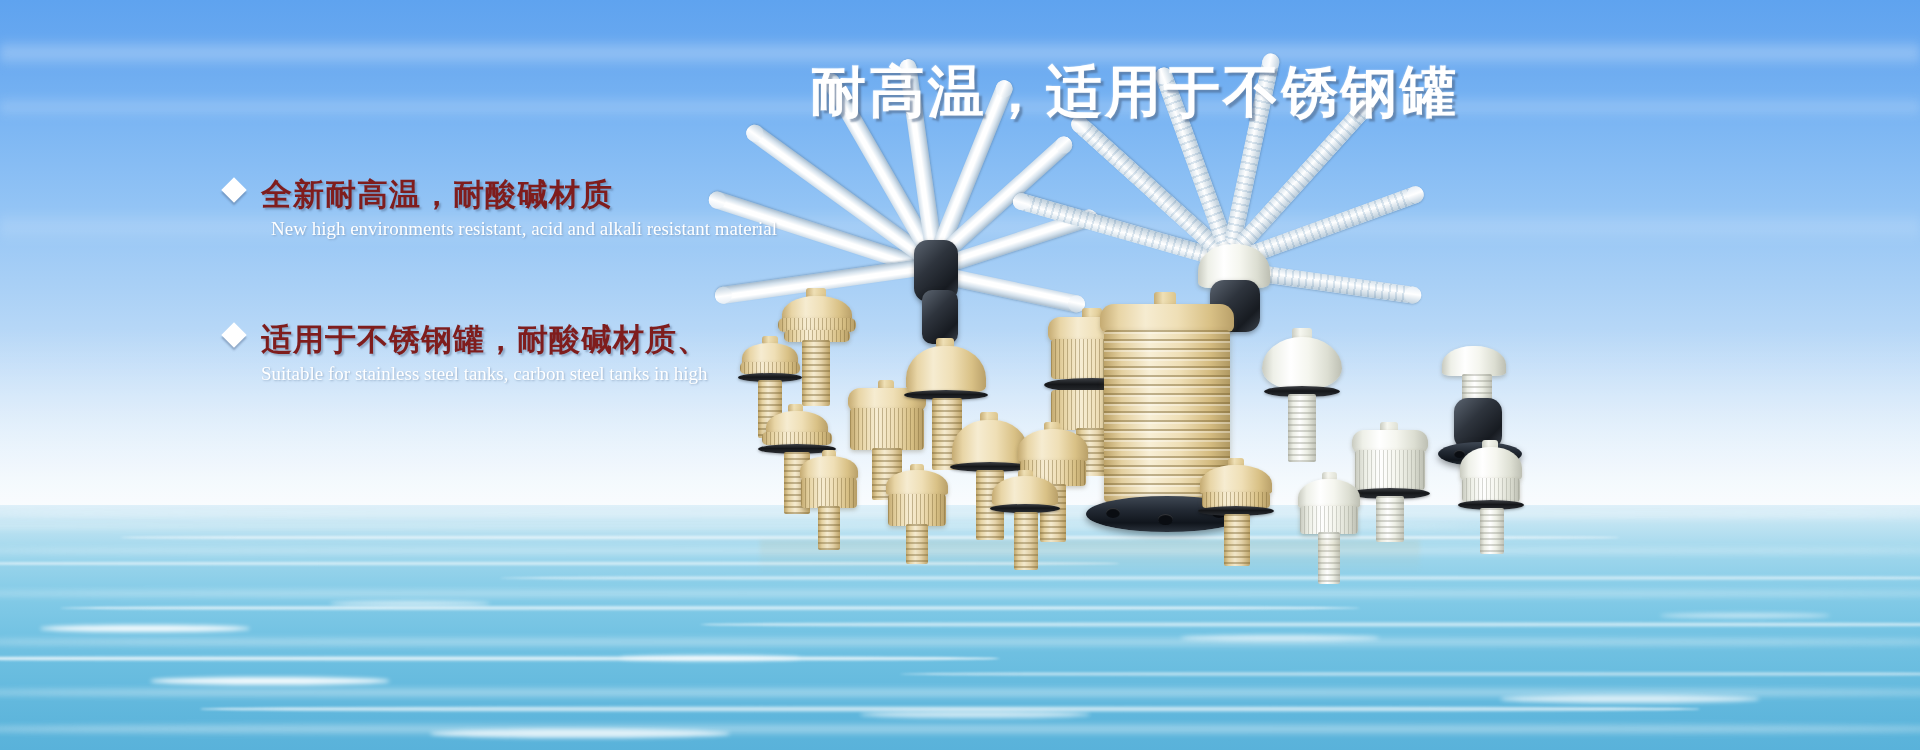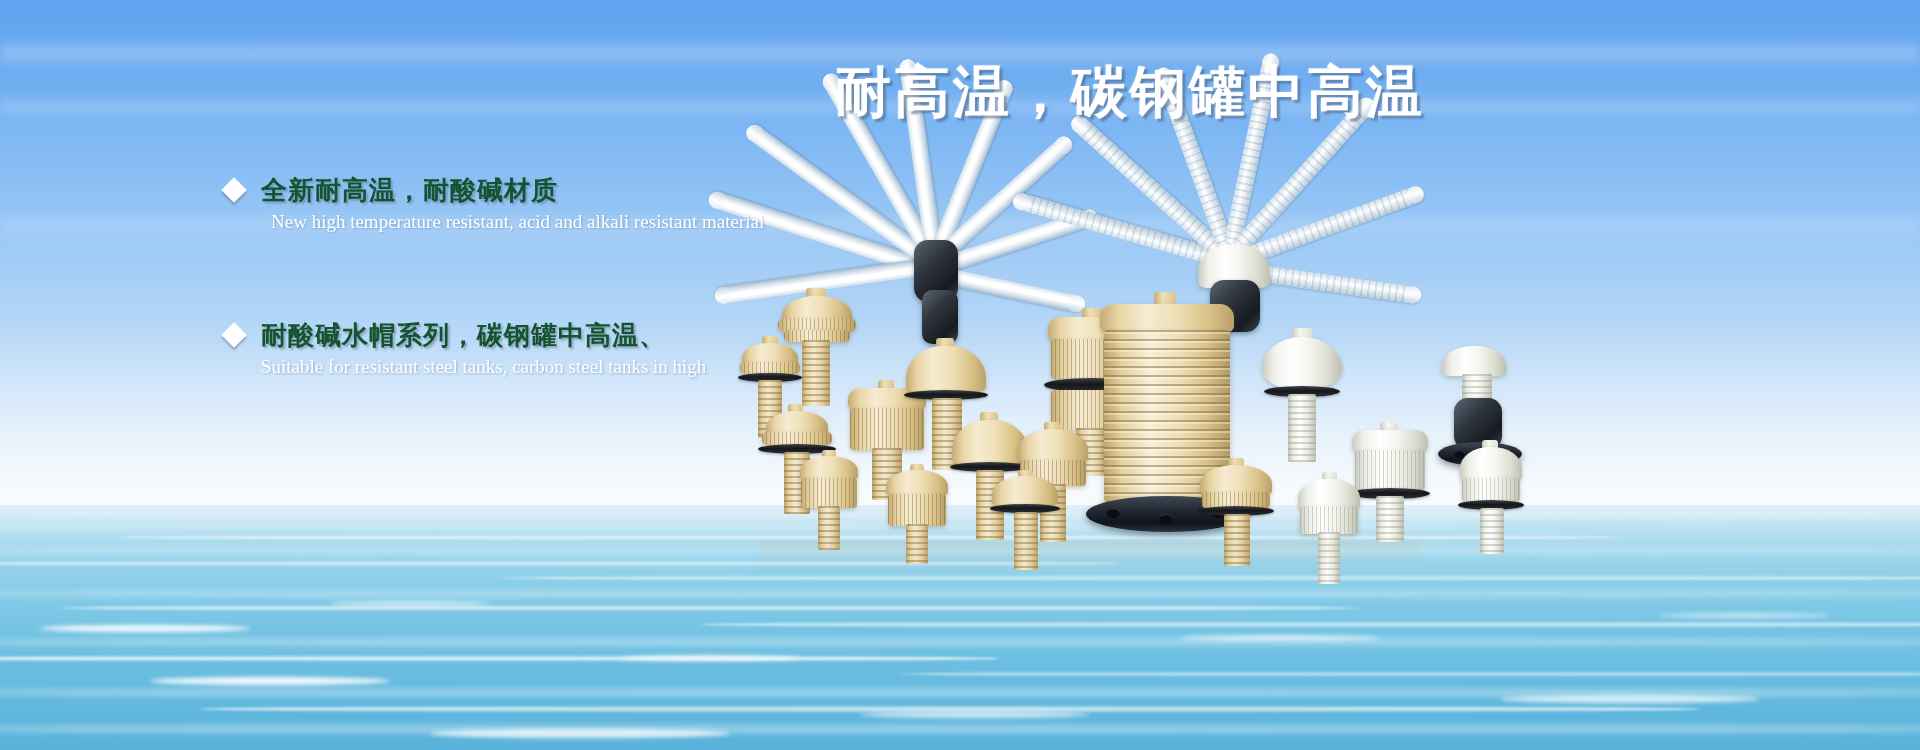--- a/index.html
+++ b/index.html
@@ -74,21 +74,21 @@
   .bullets{position:absolute;left:225px;top:172px;width:720px;}
   .bullet{position:relative;margin-bottom:0;}
   .bullet-row{display:flex;align-items:flex-start;}
   .diamond{
     flex:0 0 auto;width:18px;height:18px;margin-top:9px;margin-right:18px;
     background:#ffffff;transform:rotate(45deg);
     box-shadow:2px 2px 2px rgba(80,105,140,.45);
   }
   .cn{
     font-family:"DejaVu Sans","Liberation Sans",sans-serif;
-    font-size:26px;font-weight:700;color:#14532d;
+    font-size:31px;font-weight:700;color:#7f1d1d;
     line-height:1.42;letter-spacing:1px;
     text-shadow:2px 2px 2px rgba(80,105,140,.45);
   }
   .en{
     font-family:"Liberation Serif","DejaVu Serif",serif;
     font-size:19px;color:#ffffff;line-height:1.28;
     text-shadow:1px 1px 2px rgba(80,105,140,.40);
   }
   .bullet1{position:absolute;left:0;top:0;}
   .bullet1 .en{margin-left:46px;margin-top:1px;}
@@ -387,34 +387,34 @@
       <div class="knob" style="left:28px;top:0;width:16px;height:10px;"></div>
       <div class="cap-dome" style="left:0;top:7px;width:72px;height:30px;"></div>
       <div class="ribbed" style="left:2px;top:34px;width:68px;height:16px;border-radius:4px;"></div>
       <div class="gasket" style="left:-2px;top:48px;width:76px;height:10px;"></div>
       <div class="stem" style="left:24px;top:56px;width:26px;height:52px;"></div>
     </div>
 
     <div class="reflection" style="left:60px;top:400px;width:660px;height:34px;"></div>
   </div>
 
-  <div class="headline">耐高温，碳钢罐中高温</div>
+  <div class="headline">耐高温，适用于不锈钢罐</div>
 
   <div class="bullets">
 
     <div class="bullet bullet1">
       <div class="bullet-row">
         <span class="diamond"></span>
         <span class="cn">全新耐高温，耐酸碱材质</span>
       </div>
-      <div class="en">New high temperature resistant, acid and alkali resistant material</div>
+      <div class="en">New high environments resistant, acid and alkali resistant material</div>
     </div>
 
     <div class="bullet bullet2">
       <div class="bullet-row">
         <span class="diamond"></span>
-        <span class="cn">耐酸碱水帽系列，碳钢罐中高温、</span>
+        <span class="cn">适用于不锈钢罐，耐酸碱材质、</span>
       </div>
-      <div class="en">Suitable for resistant steel tanks, carbon steel tanks in high</div>
+      <div class="en">Suitable for stainless steel tanks, carbon steel tanks in high</div>
     </div>
 
   </div>
 </div>
 
 </body></html>

